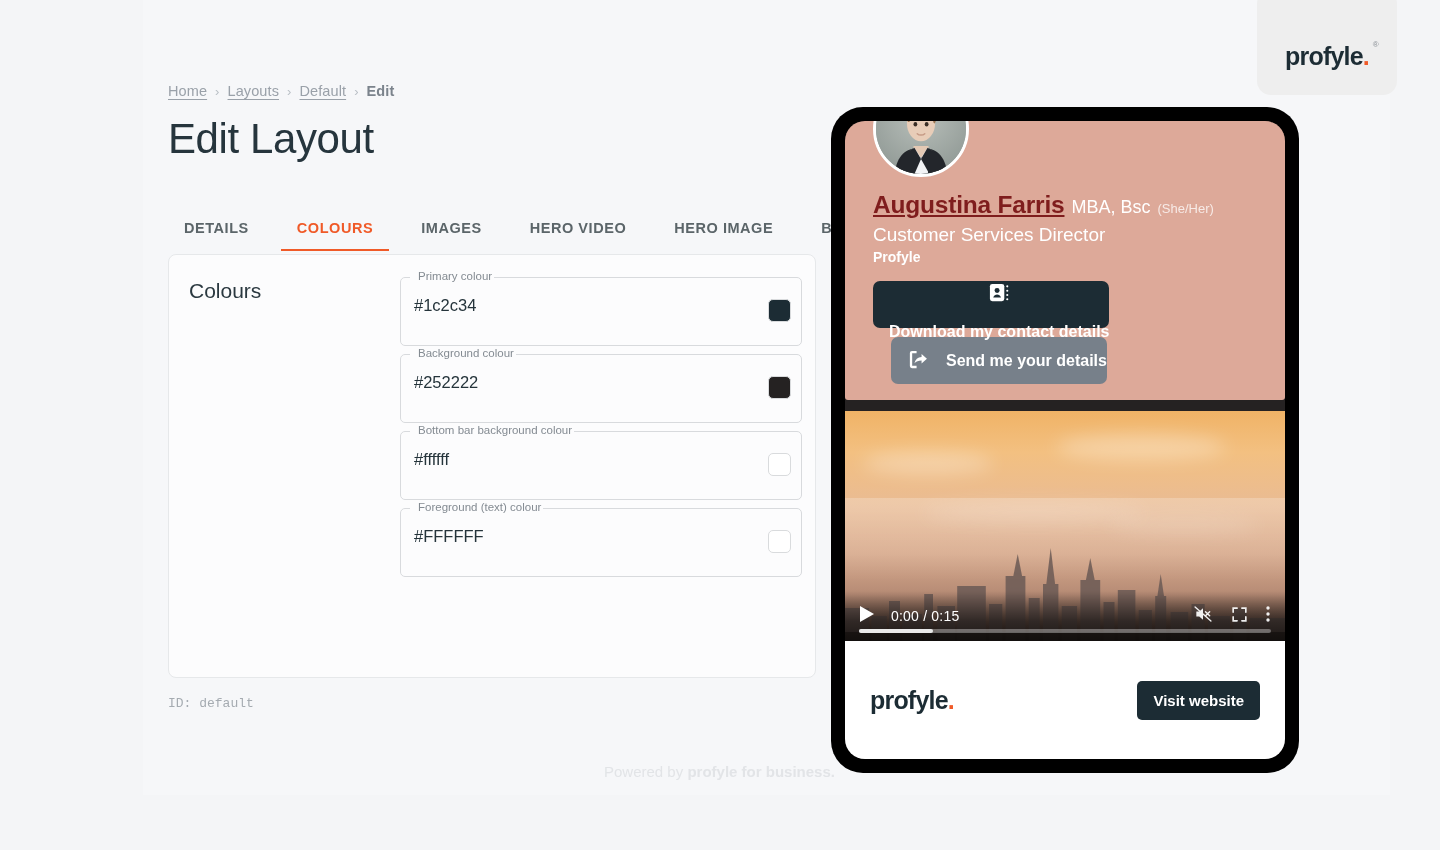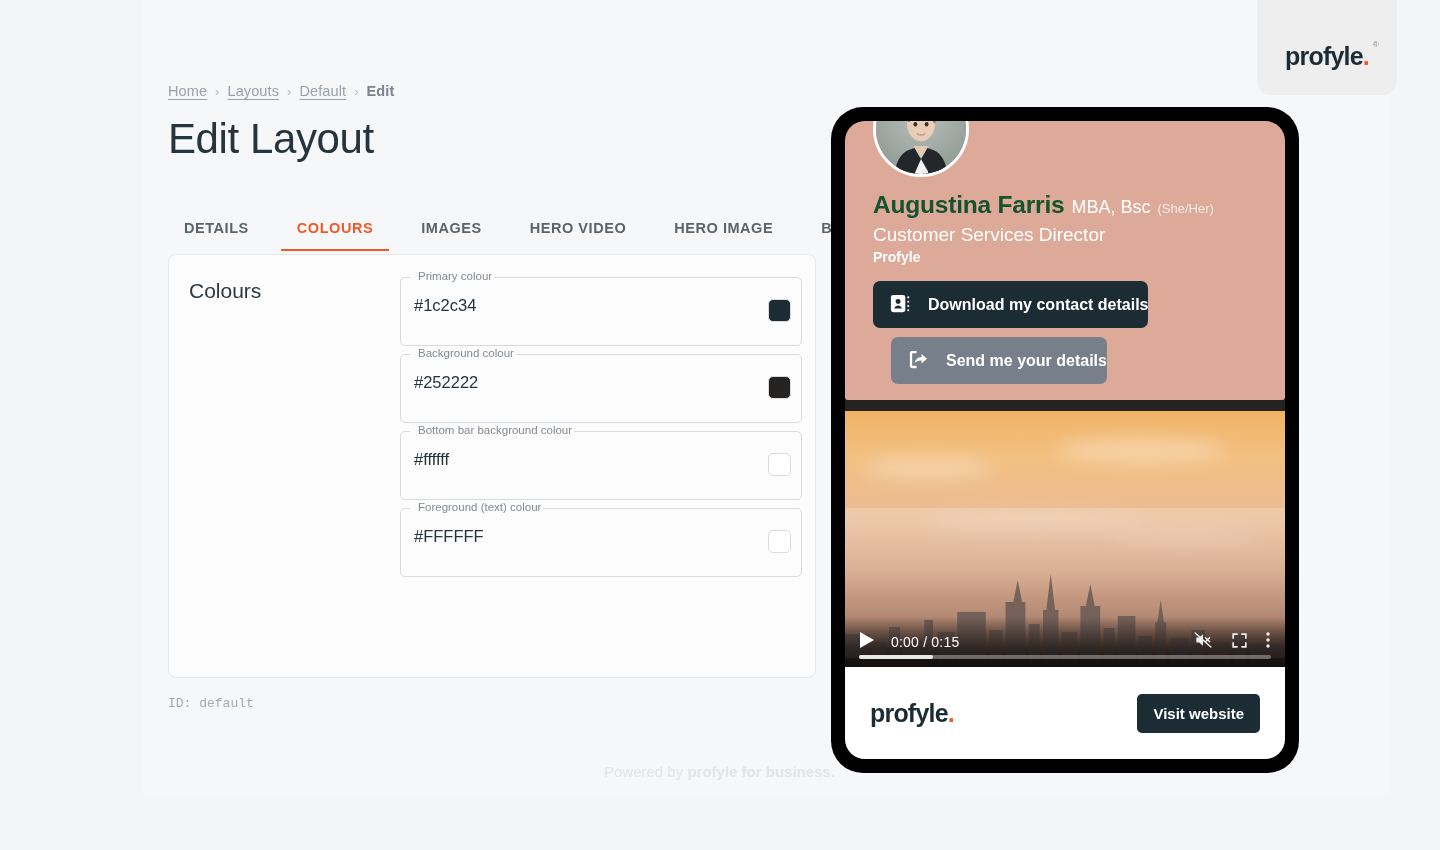--- a/index.html
+++ b/index.html
@@ -190,22 +190,23 @@
     background: #9aa3a0;
     position: relative;
   }
   .avatar svg { display: block; width: 100%; height: 100%; }
 
   .person-line {
     display: flex; align-items: baseline; flex-wrap: wrap;
     gap: 7px; padding-left: 14px;
   }
   .person-name {
-    font-size: 24.5px; font-weight: 700; color: #14532d;
+    font-size: 24.5px; font-weight: 700; color: #7f1d1d;
     letter-spacing: -0.2px;
+    text-decoration: underline;
   }
   .person-quals { font-size: 18px; color: #ffffff; }
   .person-pronouns { font-size: 13px; color: #f7eae6; }
   .person-role {
     padding-left: 14px; margin-top: 5px;
     font-size: 19px; color: #ffffff; font-weight: 400;
   }
   .person-company {
     padding-left: 14px; margin-top: 3px;
     font-size: 14px; color: #ffffff; font-weight: 700;
@@ -213,30 +214,30 @@
 
   .cta {
     margin: 16px 14px 0 14px;
     height: 47px;
     border-radius: 7px;
     display: flex; align-items: center; gap: 16px;
     padding-left: 16px;
     cursor: pointer; border: none;
     font-family: inherit;
   }
-  .cta-primary { background: #1c2c34; }
+  .cta-primary { background: #1c2c34; flex-direction: column; }
   .cta-secondary { background: #77808a; margin-top: 9px; }
   .cta-label { font-size: 16px; font-weight: 700; color: #ffffff; }
   .cta svg { flex: 0 0 auto; }
 
   
   .video {
     position: relative;
     margin: 8px 0 0 0;
-    height: 256px;
+    height: 230px;
     background: linear-gradient(180deg,#f0b366 0%, #f3c081 18%, #e9bb94 42%, #d8ab8e 62%, #b58a74 80%, #4a3a34 100%);
     overflow: hidden;
     flex: 0 0 auto;
   }
   .sky-haze {
     position: absolute; left: 0; right: 0; top: 38%; height: 36%;
     background: linear-gradient(180deg, rgba(255,255,255,.22), rgba(255,255,255,0));
   }
   .cloud {
     position: absolute; border-radius: 50%;

